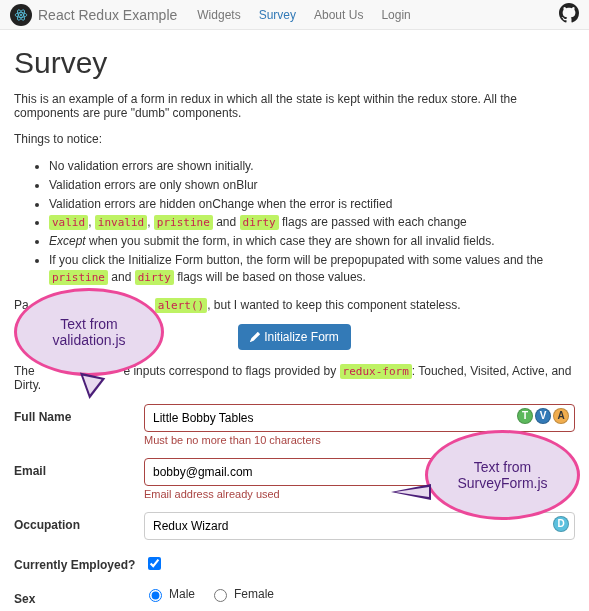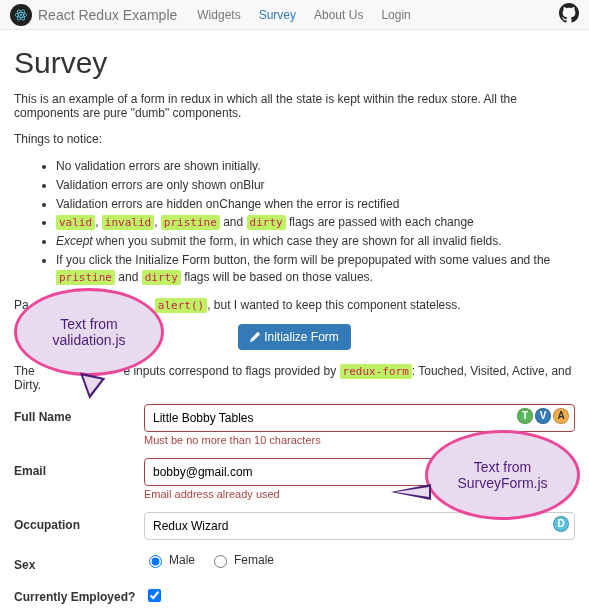--- a/index.html
+++ b/index.html
@@ -10,21 +10,21 @@
   .brand-text { font-size: 14px; color: #777; margin-right: 20px; text-align: center; }
   .nav-links { display: flex; gap: 18px; font-size: 12px; }
   .nav-link { color: #777; cursor: pointer; }
   .nav-link.active { color: #337ab7; }
   .nav-right { margin-left: auto; }
   .gh-icon { width: 20px; height: 20px; fill: #222; }
   .container { padding: 10px 14px; position: relative; }
   h1 { font-size: 30px; font-weight: 500; margin: 6px 0 10px; color: #333; }
   p { font-size: 12px; margin: 12px 0; color: #333; }
   ul { margin: 6px 0 10px; padding-left: 30px; }
-  li { font-size: 12px; margin: 2px 12px; color: #333; line-height: 1.4; }
+  li { font-size: 12px; margin: 2px 5px; color: #333; line-height: 1.4; }
   code { font-family: Menlo, Monaco, Consolas, monospace; color: #c7254e; font-size: 11px; background: #bef264; padding: 1px 3px; border-radius: 2px; }
   .btn-area { text-align: center; margin: 6px 0 14px; }
   .btn { border: none; border-radius: 4px; padding: 6px 12px; font-size: 12px; color: #fff; cursor: pointer; display: inline-flex; align-items: center; gap: 4px; }
   .btn-primary { background: #337ab7; }
   .btn-success { background: #5cb85c; }
   .btn-warning { background: #f0ad4e; }
   .form-row { display: flex; align-items: flex-start; margin: 12px 0; }
   .form-label { width: 130px; font-size: 12px; font-weight: 700; color: #333; padding-top: 6px; }
   .form-field { flex: 1; position: relative; }
   .form-input { width: 100%; padding: 6px 8px; font-size: 12px; border: 1px solid #ccc; border-radius: 4px; }
@@ -135,37 +135,37 @@
     <div class="form-label">Occupation</div>
     <div class="form-field">
       <input class="form-input" type="text" value="Redux Wizard" style="">
       <div class="badges">
         <span class="badge b-d">D</span>
       </div>
     </div>
   </div>
 
   <div class="form-row">
+    <div class="form-label">Currently Employed?</div>
+    <div class="form-field check-row">
+      <input type="checkbox" checked="" style="">
+    </div>
+  </div>
+
+  <div class="form-row">
     <div class="form-label">Sex</div>
     <div class="form-field radio-row">
       <label class="radio-opt">
           <input type="radio" name="sex" checked="" style="">
           <span>Male</span>
         </label>
       <label class="radio-opt">
           <input type="radio" name="sex" style="">
           <span>Female</span>
         </label>
-    </div>
-  </div>
-
-  <div class="form-row">
-    <div class="form-label">Currently Employed?</div>
-    <div class="form-field check-row">
-      <input type="checkbox" checked="" style="">
     </div>
   </div>
 
   <div class="buttons-row">
     <button class="btn btn-success">
       <svg width="10" height="10" viewBox="0 0 16 16" fill="#fff">
           <path d="M15.854.146a.5.5 0 01.11.54l-5.819 14.547a.75.75 0 01-1.329.124l-3.178-4.995L.643 7.184a.75.75 0 01.124-1.33L15.314.037a.5.5 0 01.54.11z"></path>
         </svg>
       <span>Submit</span>
     </button>

